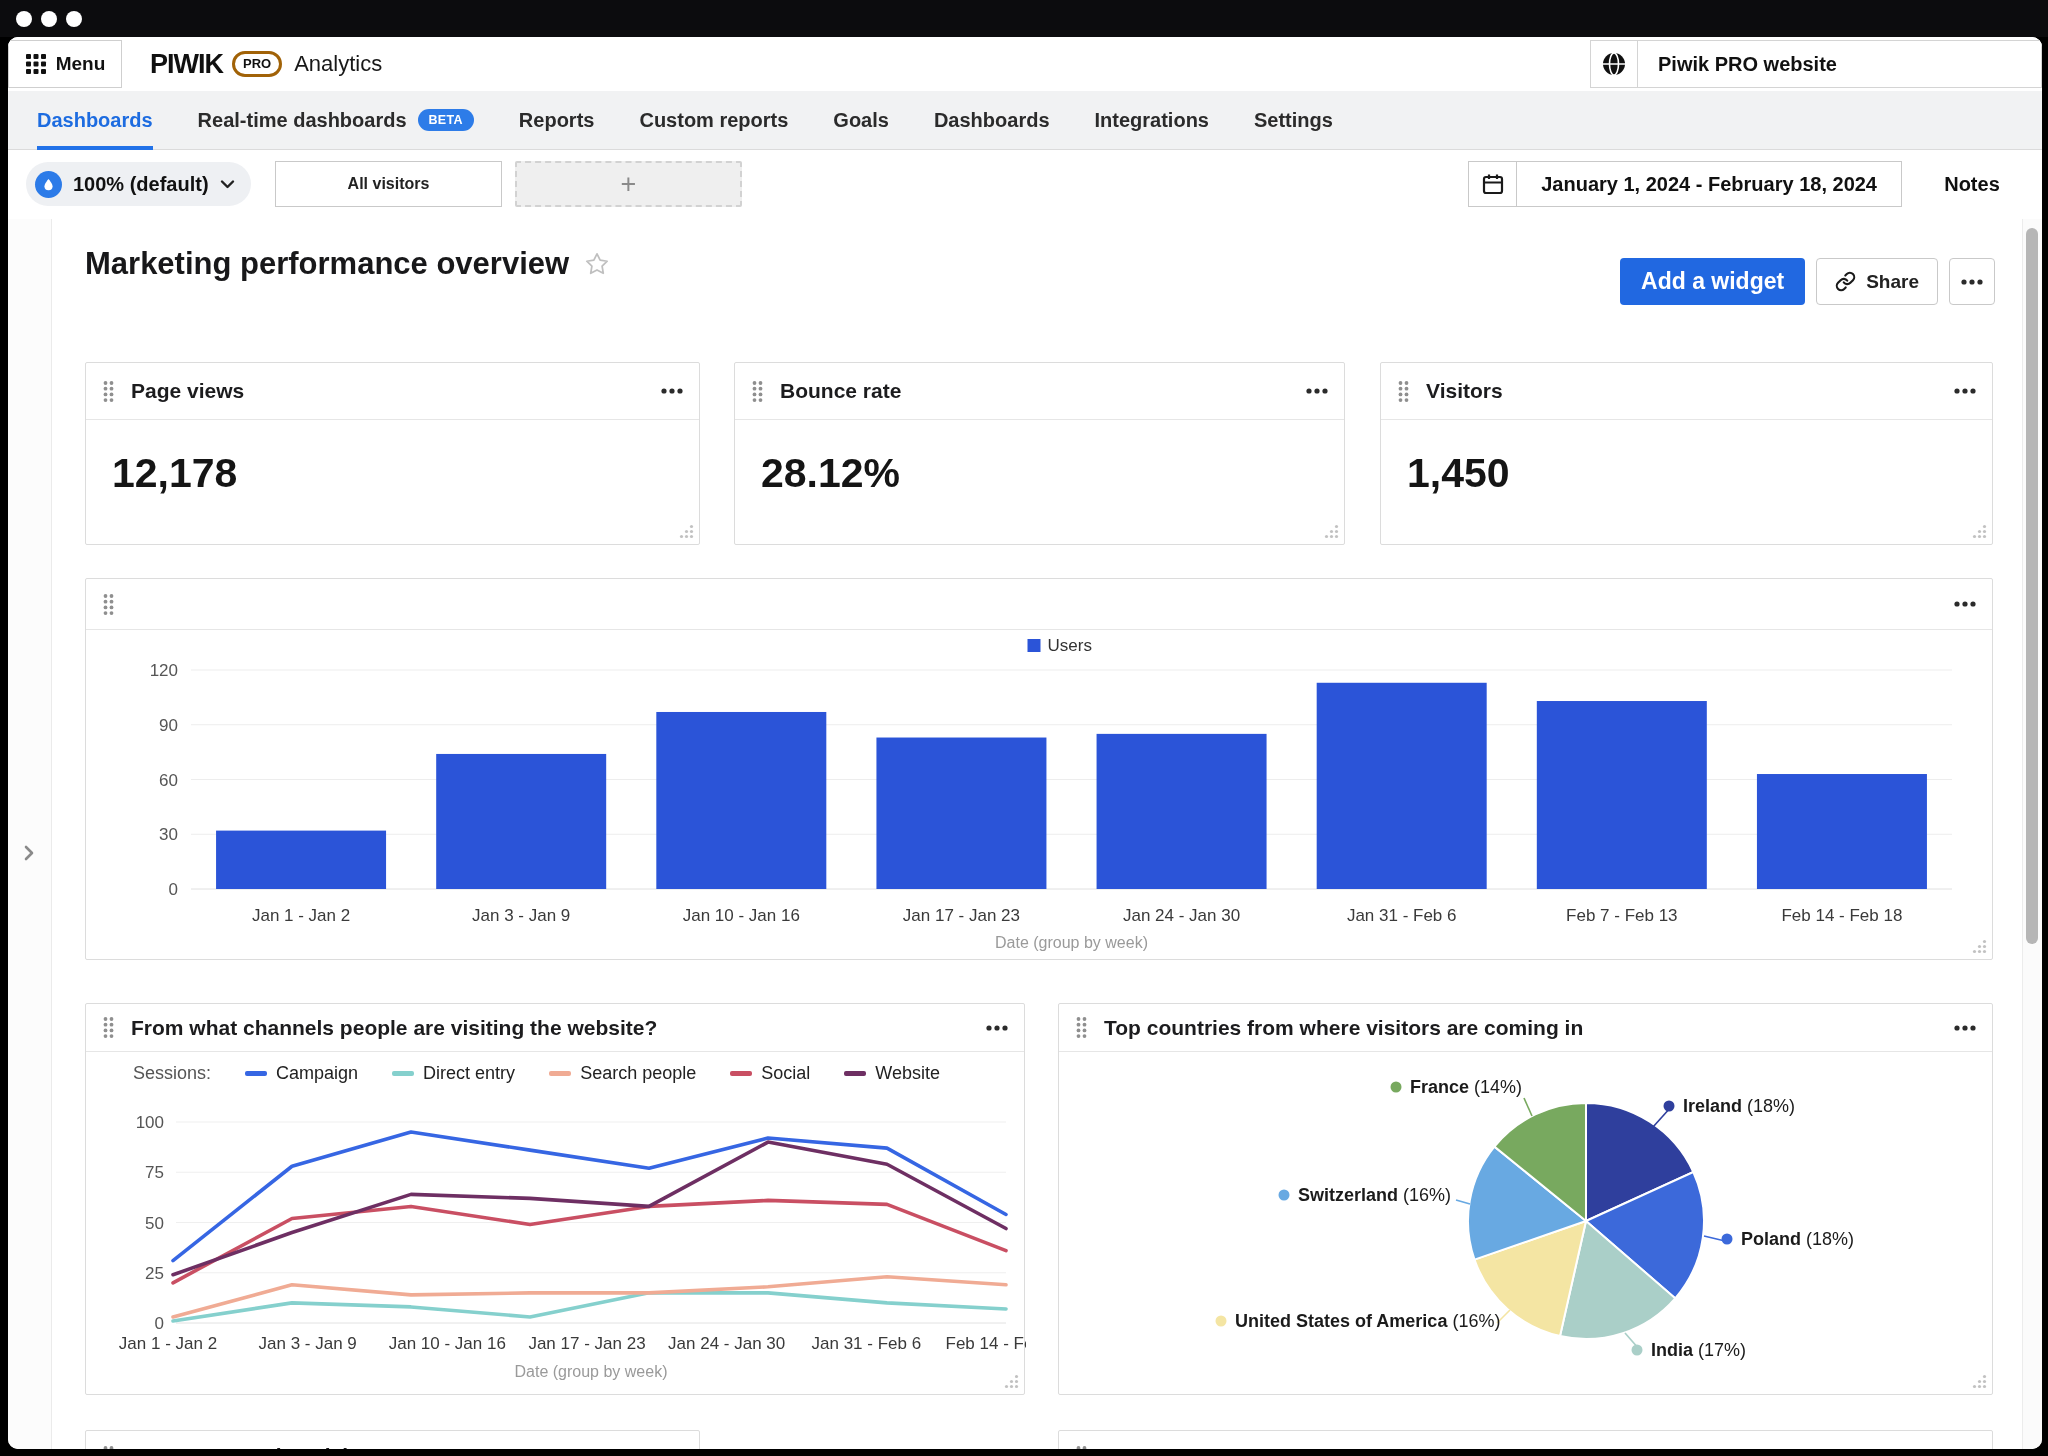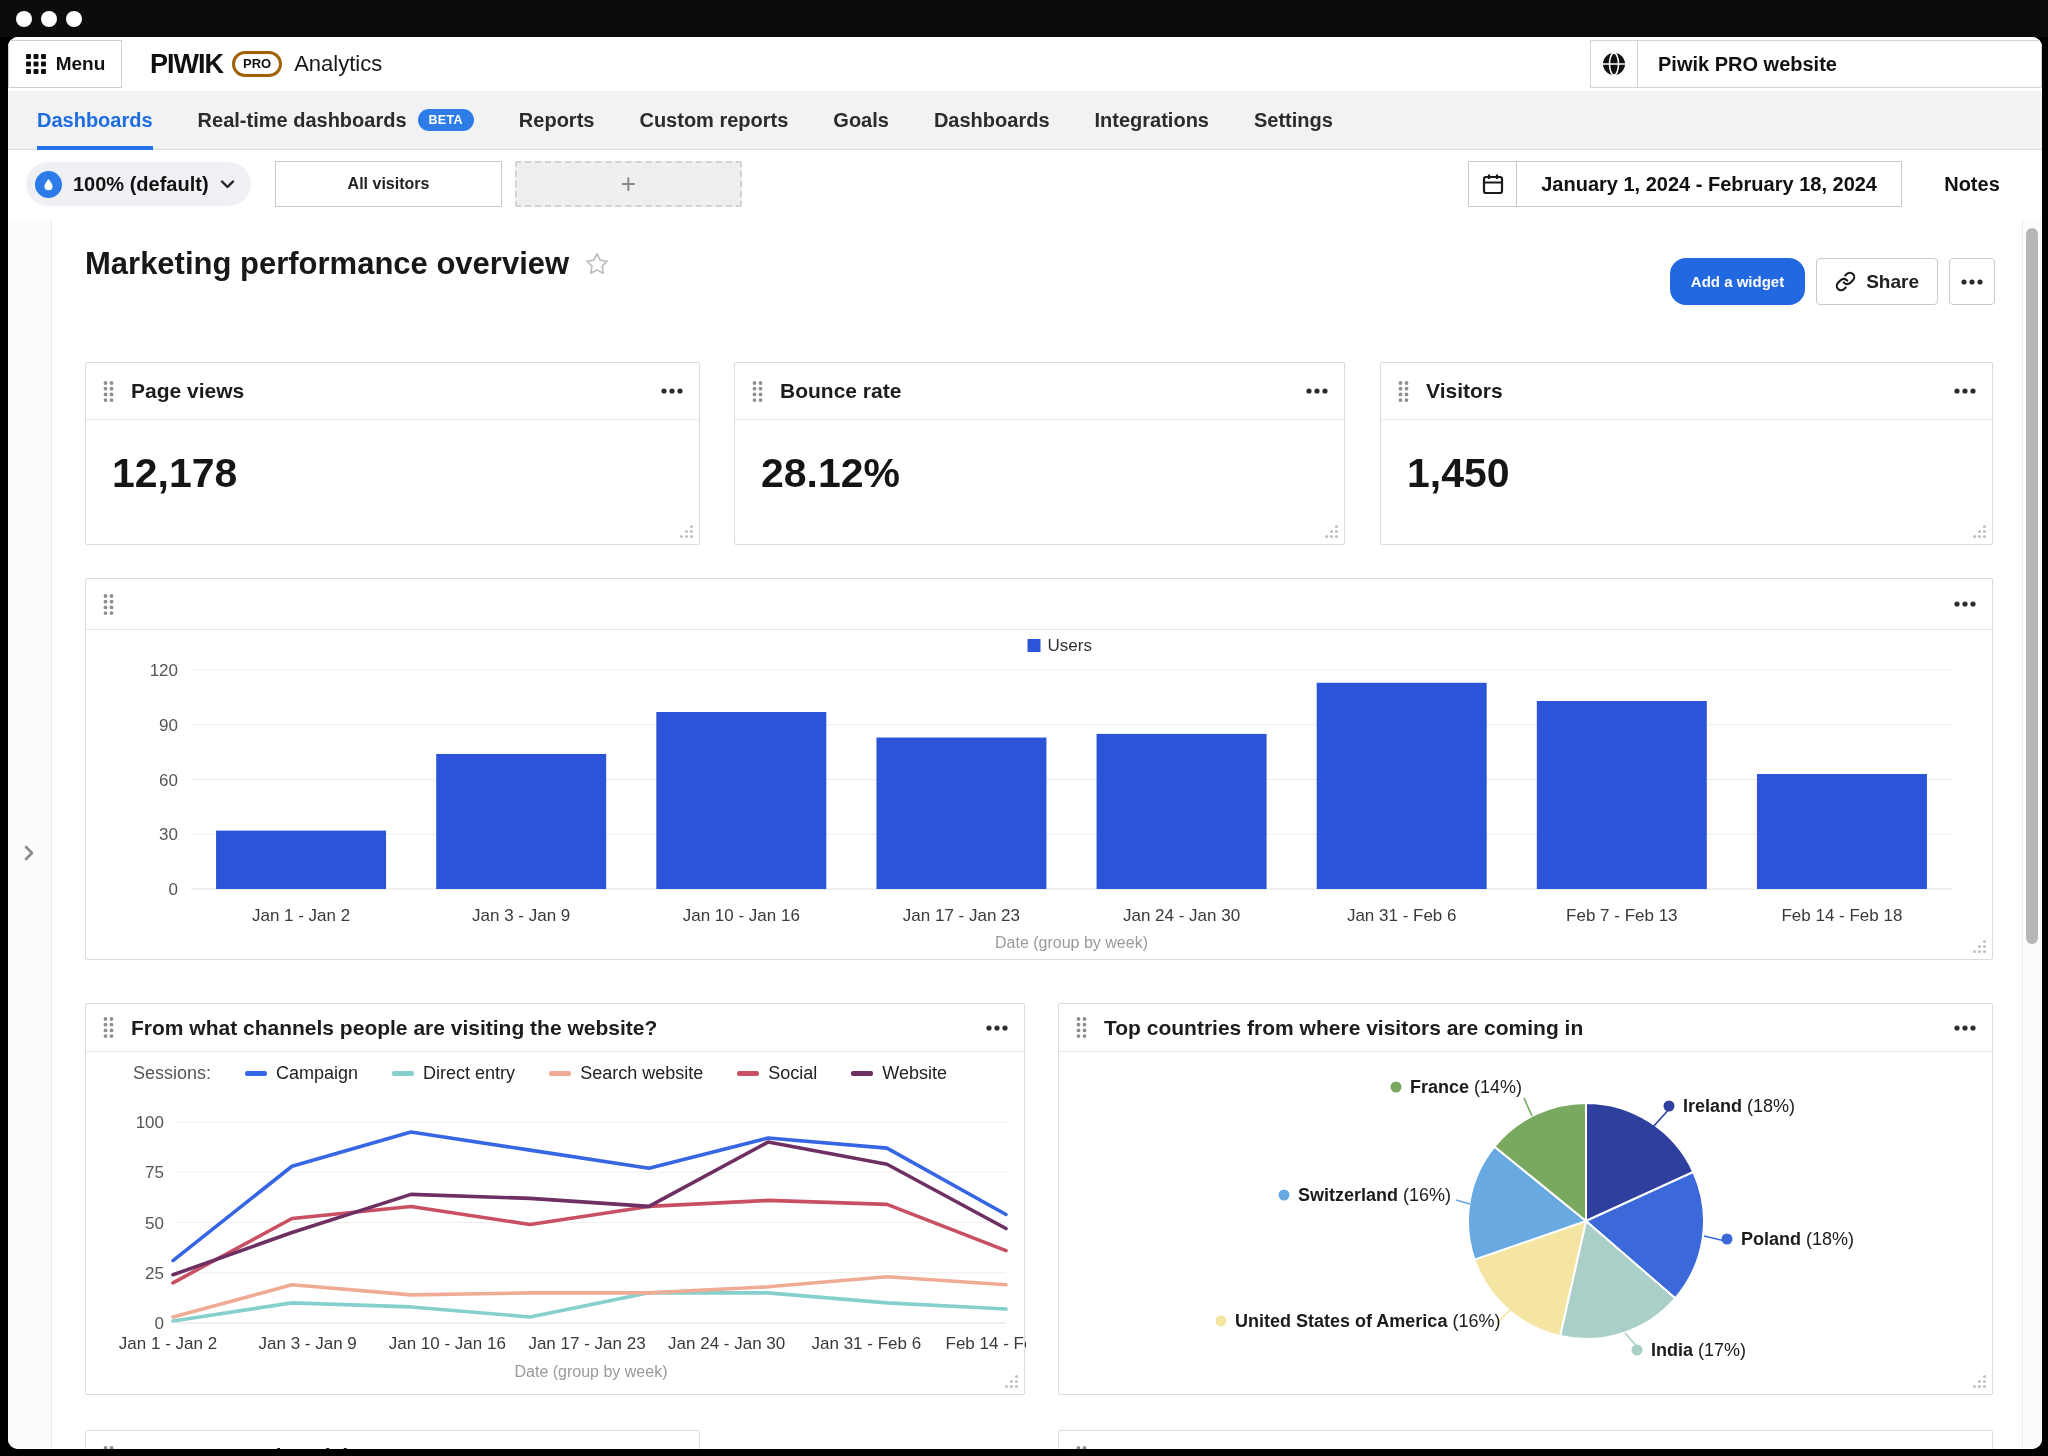--- a/index.html
+++ b/index.html
@@ -34,21 +34,21 @@
   .date-cell{display:flex;align-items:center;padding:0 24px;font-size:20px;font-weight:700;color:#111}
   .notes{position:absolute;right:0;top:11px;width:140px;height:46px;display:flex;align-items:center;justify-content:center;font-size:20px;font-weight:700;color:#111;cursor:pointer}
   
   .rail{position:absolute;left:0;top:182px;bottom:0;width:44px;background:#fcfcfc;border-right:1px solid #ebebeb;box-sizing:border-box}
   .rail-chevron{position:absolute;left:13px;top:626px}
   .scrollbar{position:absolute;right:0;top:182px;bottom:0;width:20px;background:#fbfbfb;border-left:1px solid #ececec;box-sizing:border-box}
   .thumb{position:absolute;left:3px;top:9px;width:12px;height:716px;border-radius:6px;background:#b6b6b6}
   .content{position:absolute;left:44px;top:182px;right:20px;bottom:0;background:#fff;overflow:hidden}
   .page-title{position:absolute;left:33px;top:27px;font-size:31px;font-weight:800;color:#18181a;display:flex;align-items:center;gap:15px}
   .actions{position:absolute;top:39px;right:27px;display:flex;gap:11px;height:47px}
-  .btn-primary{background:#2168e1;color:#fff;font-size:15px;font-weight:700;border:none;border-radius:16px;padding:0 21px;display:flex;align-items:center;cursor:pointer}
+  .btn-primary{background:#2168e1;color:#fff;font-size:23px;font-weight:700;border:none;border-radius:4px;padding:0 21px;display:flex;align-items:center;cursor:pointer}
   .btn-share{background:#fff;border:1px solid #c9c9c9;border-radius:4px;font-size:19px;font-weight:700;color:#222;display:flex;align-items:center;gap:10px;padding:0 18px;cursor:pointer}
   .btn-more{width:46px;background:#fff;border:1px solid #c9c9c9;border-radius:4px;display:flex;align-items:center;justify-content:center;cursor:pointer}
   
   .widget{position:absolute;background:#fff;border:1px solid #dcdcdc;border-radius:2px;box-sizing:border-box}
   .whead{position:relative;height:50px;border-bottom:1px solid #e6e6e6;display:flex;align-items:center}
   .drag{margin-left:16px;display:flex}
   .wtitle{margin-left:16px;font-size:21px;font-weight:700;color:#1c1c1e;white-space:nowrap}
   .wmore{position:absolute;right:16px;top:50%;transform:translateY(-50%);cursor:pointer;display:flex}
   .resize{position:absolute;right:5px;bottom:5px;display:flex}
   .kpi{height:183px}
@@ -437,21 +437,21 @@
       <span class="leg-item">
             <i class="leg-swatch" style="background: rgb(54, 102, 227);"></i>
             <span>Campaign</span>
           </span>
           <span class="leg-item">
             <i class="leg-swatch" style="background: rgb(133, 208, 205);"></i>
             <span>Direct entry</span>
           </span>
           <span class="leg-item">
             <i class="leg-swatch" style="background: rgb(240, 171, 148);"></i>
-            <span>Search website</span>
+            <span>Search people</span>
           </span>
           <span class="leg-item">
             <i class="leg-swatch" style="background: rgb(201, 79, 99);"></i>
             <span>Social</span>
           </span>
           <span class="leg-item">
             <i class="leg-swatch" style="background: rgb(110, 47, 99);"></i>
             <span>Website</span>
           </span>
         </div>

